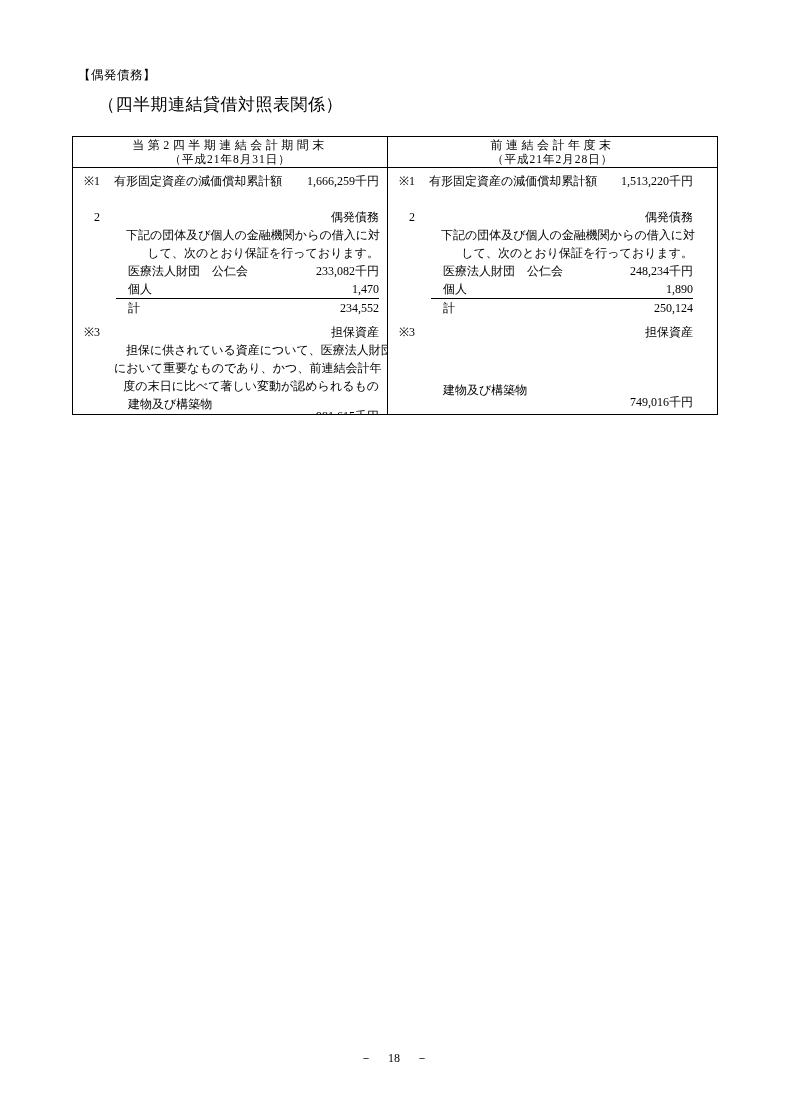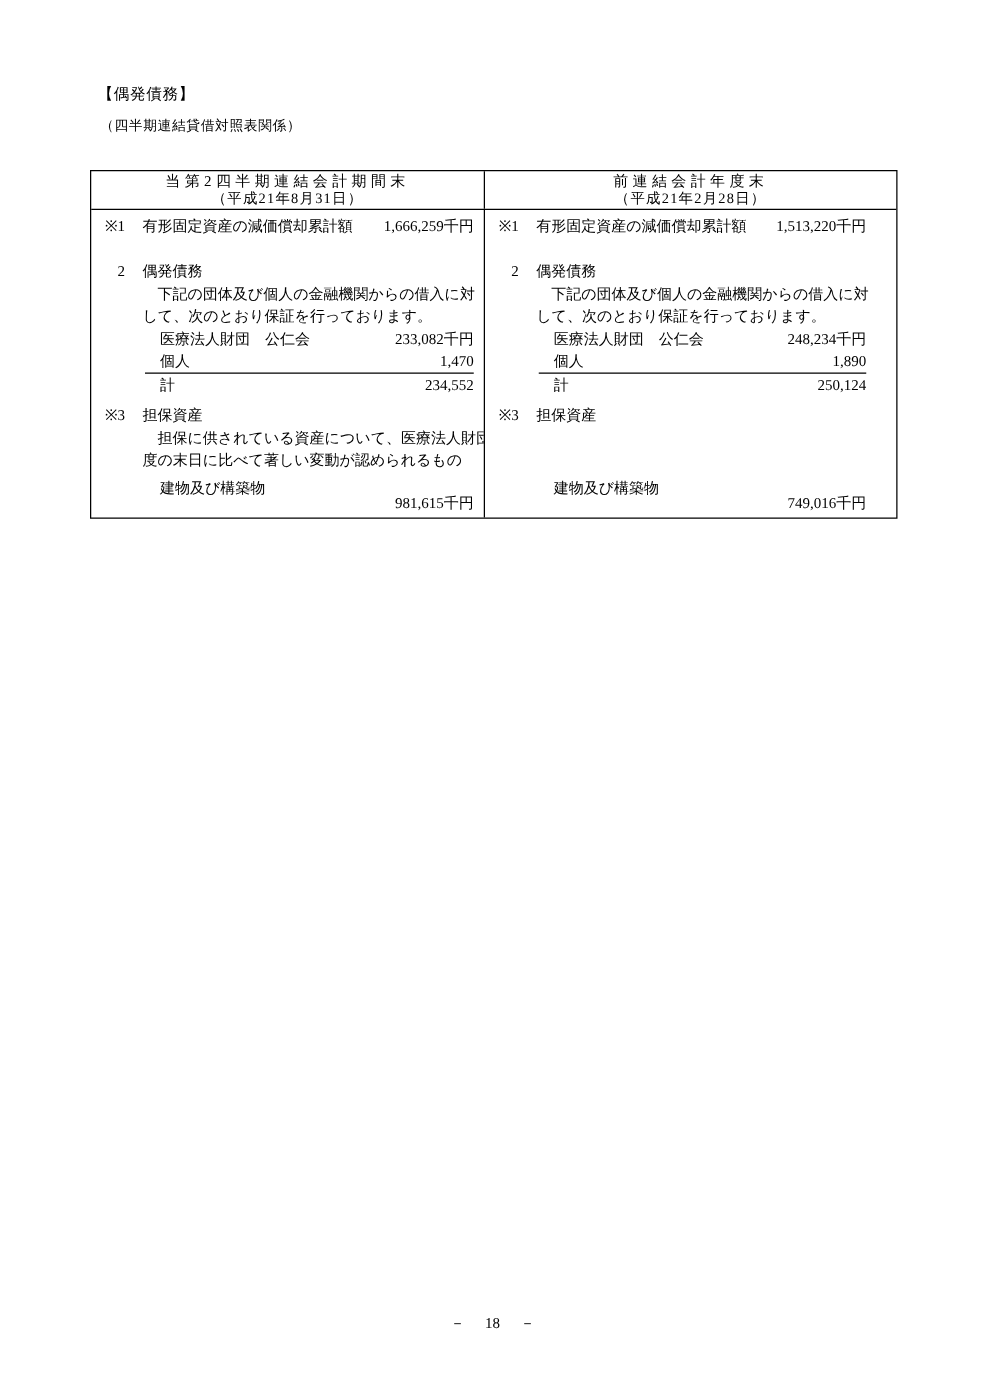--- a/index.html
+++ b/index.html
@@ -2,42 +2,42 @@
 <html><head>
 <meta charset="utf-8">
 <style>
   html,body{margin:0;padding:0;}
   body{
     width:790px;height:1118px;position:relative;background:#ffffff;color:#000;
     font-family:"Liberation Serif","DejaVu Serif",serif;
     -webkit-font-smoothing:antialiased;
   }
   .doc-title{position:absolute;left:78px;top:67px;font-size:12.5px;letter-spacing:0.5px;}
-  .doc-subtitle{position:absolute;left:80px;top:93px;font-size:11px;letter-spacing:0.5px;text-align:right;}
+  .doc-subtitle{position:absolute;left:98px;top:93px;font-size:17px;letter-spacing:0.5px;text-align:right;}
 
   .note-table{
     position:absolute;left:72px;top:136px;width:646px;height:279px;
     border:1.2px solid #000;box-sizing:border-box;
     display:flex;flex-direction:column;
   }
   .thead{display:flex;flex:0 0 auto;border-bottom:1.2px solid #000;}
   .th{box-sizing:border-box;text-align:center;font-size:12px;line-height:14px;padding:1px 0 1px 0;}
   .th.c0{width:315px;border-right:1.2px solid #000;}
   .th.c1{flex:1;}
   .hline1{letter-spacing:3.5px;}
   .hline2{font-size:11.5px;letter-spacing:1px;}
 
   .tbody{display:flex;flex:1;min-height:0;}
   .td{box-sizing:border-box;display:flex;flex-direction:column;font-size:12px;line-height:18px;overflow:hidden;}
   .td.c0{width:315px;border-right:1.2px solid #000;padding:4px 8px 3px 5px;}
   .td.c1{flex:1;padding:4px 24px 3px 5px;}
 
   .note{display:flex;flex:0 0 auto;}
   .note .marker{flex:0 0 22px;width:22px;text-align:right;white-space:nowrap;}
-  .note .nbody{flex:1;margin-left:14px;min-width:0;}
+  .note .nbody{flex:1;margin-left:14px;min-width:0;text-align:right;}
   .note.n2{margin-top:18px;}
   .note.n3{margin-top:6px;}
   .row{display:flex;}
   .row .val{margin-left:auto;white-space:nowrap;}
   .para{white-space:nowrap;}
   .para.indent{text-indent:12px;}
   .subtable{margin-left:2px;}
   .subtable .srow{display:flex;padding-left:12px;}
   .subtable .srow .val{margin-left:auto;white-space:nowrap;}
   .subtable .srow.total{border-top:1px solid #000;}
@@ -97,20 +97,21 @@
             </div>
           </div>
         </div>
       </div>
 
       <div class="note n3">
         <span class="marker">※3</span>
         <div class="nbody">
           <div class="ntitle">担保資産</div>
           <div class="para indent">担保に供されている資産について、医療法人財団</div>
+          <div class="para">において重要なものであり、かつ、前連結会計年</div>
           <div class="para">度の末日に比べて著しい変動が認められるもの</div>
         </div>
       </div>
 
       <div class="asset-row">
         <span class="lbl">建物及び構築物</span>
         <span class="val">981,615千円</span>
       </div>
     </div>
 

